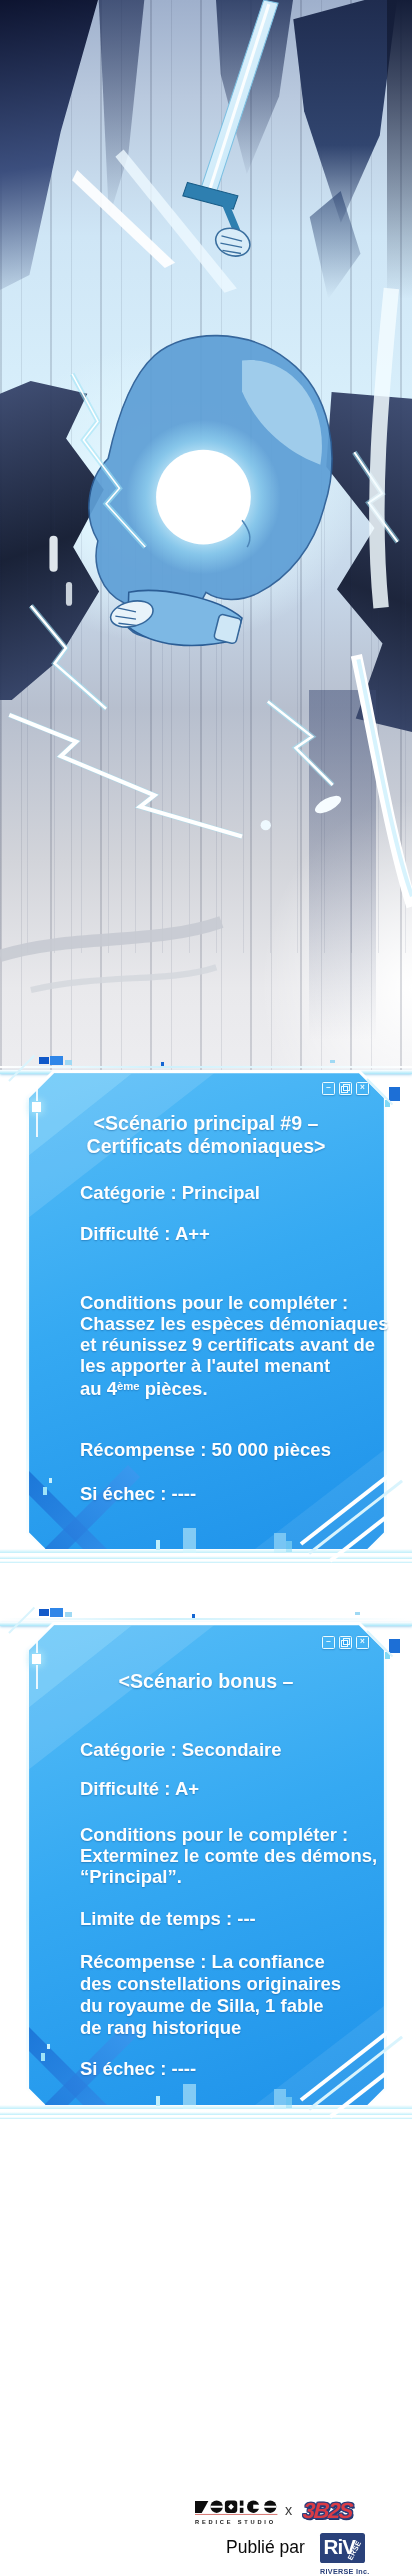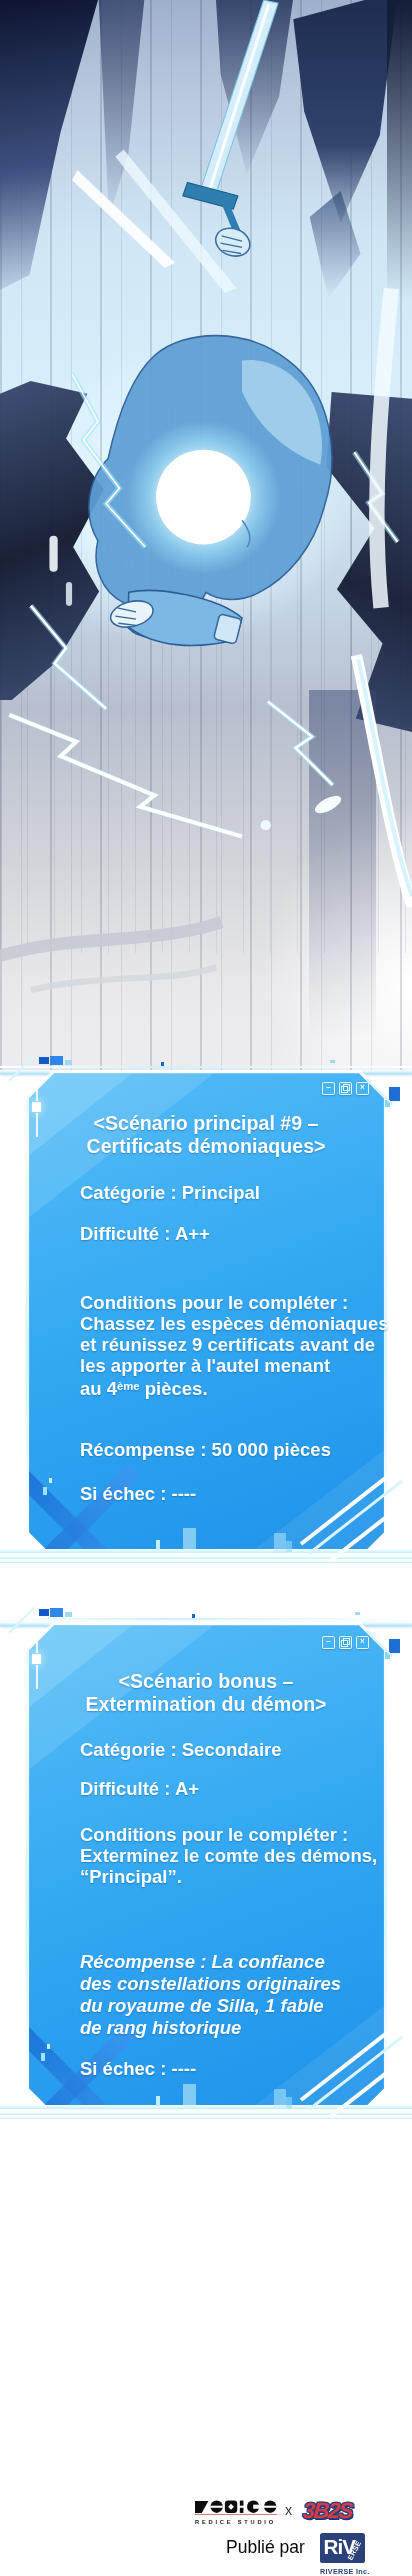--- a/index.html
+++ b/index.html
@@ -257,30 +257,30 @@
       <div class="ctrl">−</div>
       <div class="ctrl max">
           <i class="sq2"></i>
           <i class="sq1"></i>
         </div>
       <div class="ctrl">×</div>
     </div>
 
     <div class="wtxt wtitle" style="top:52px;">
       <div>&lt;Scénario bonus –</div>
-      <div>Extermination du démon&gt;</div>
     </div>
     <div class="wtxt lft" style="top:160px;">Difficulté : A+</div>
     <div class="wtxt lft" style="top:121px;">Catégorie : Secondaire</div>
     <div class="wtxt lft" style="top:206px;">
       <div>Conditions pour le compléter :</div>
       <div>Exterminez le comte des démons,</div>
       <div>“Principal”.</div>
     </div>
-    <div class="wtxt lft" style="top:333px;line-height:22px;font-style:italic;">
+    <div class="wtxt lft" style="top:290px;">Limite de temps : ---</div>
+    <div class="wtxt lft" style="top:333px;line-height:22px;">
       <div>Récompense : La confiance</div>
       <div>des constellations originaires</div>
       <div>du royaume de Silla, 1 fable</div>
       <div>de rang historique</div>
     </div>
     <div class="wtxt lft" style="top:440px;">Si échec : ----</div>
 
     <div class="decor">
       <div class="dq" style="left:39px;top:-8.8px;width:10.3px;height:7.2px;background:#1159c9;"></div>
       <div class="dq" style="left:50px;top:-10.3px;width:13.4px;height:9.3px;background:#2f86e8;"></div>

